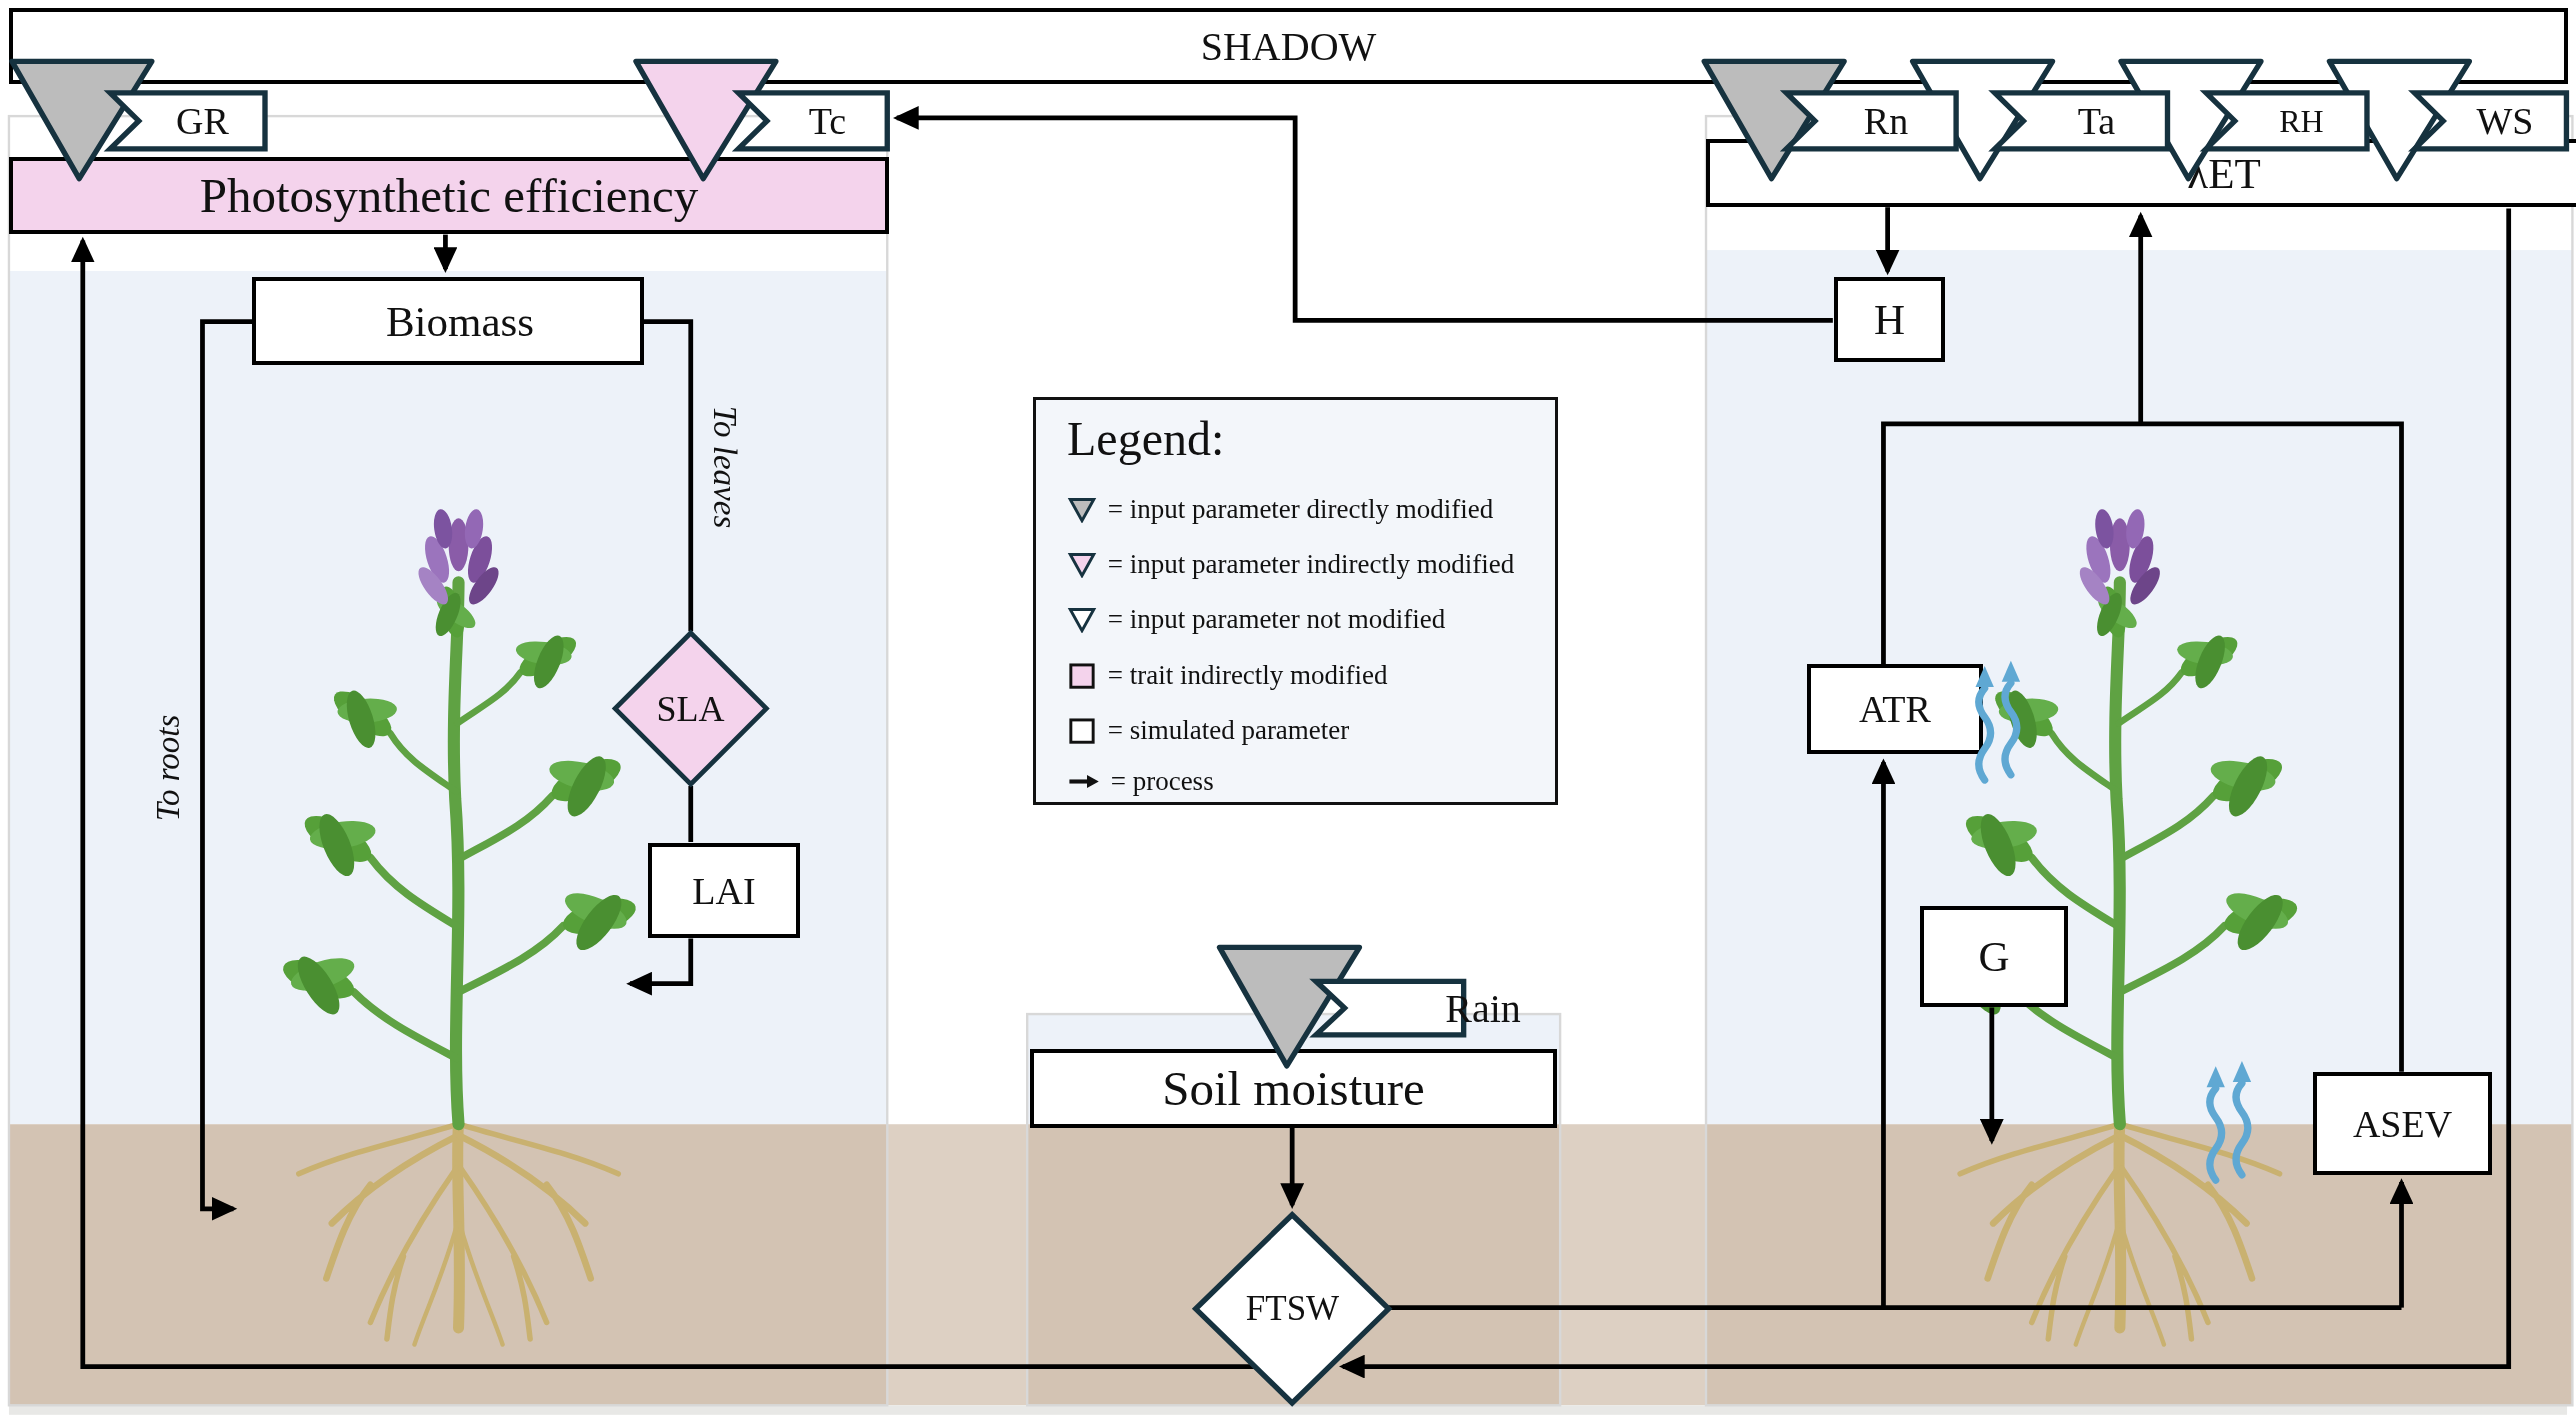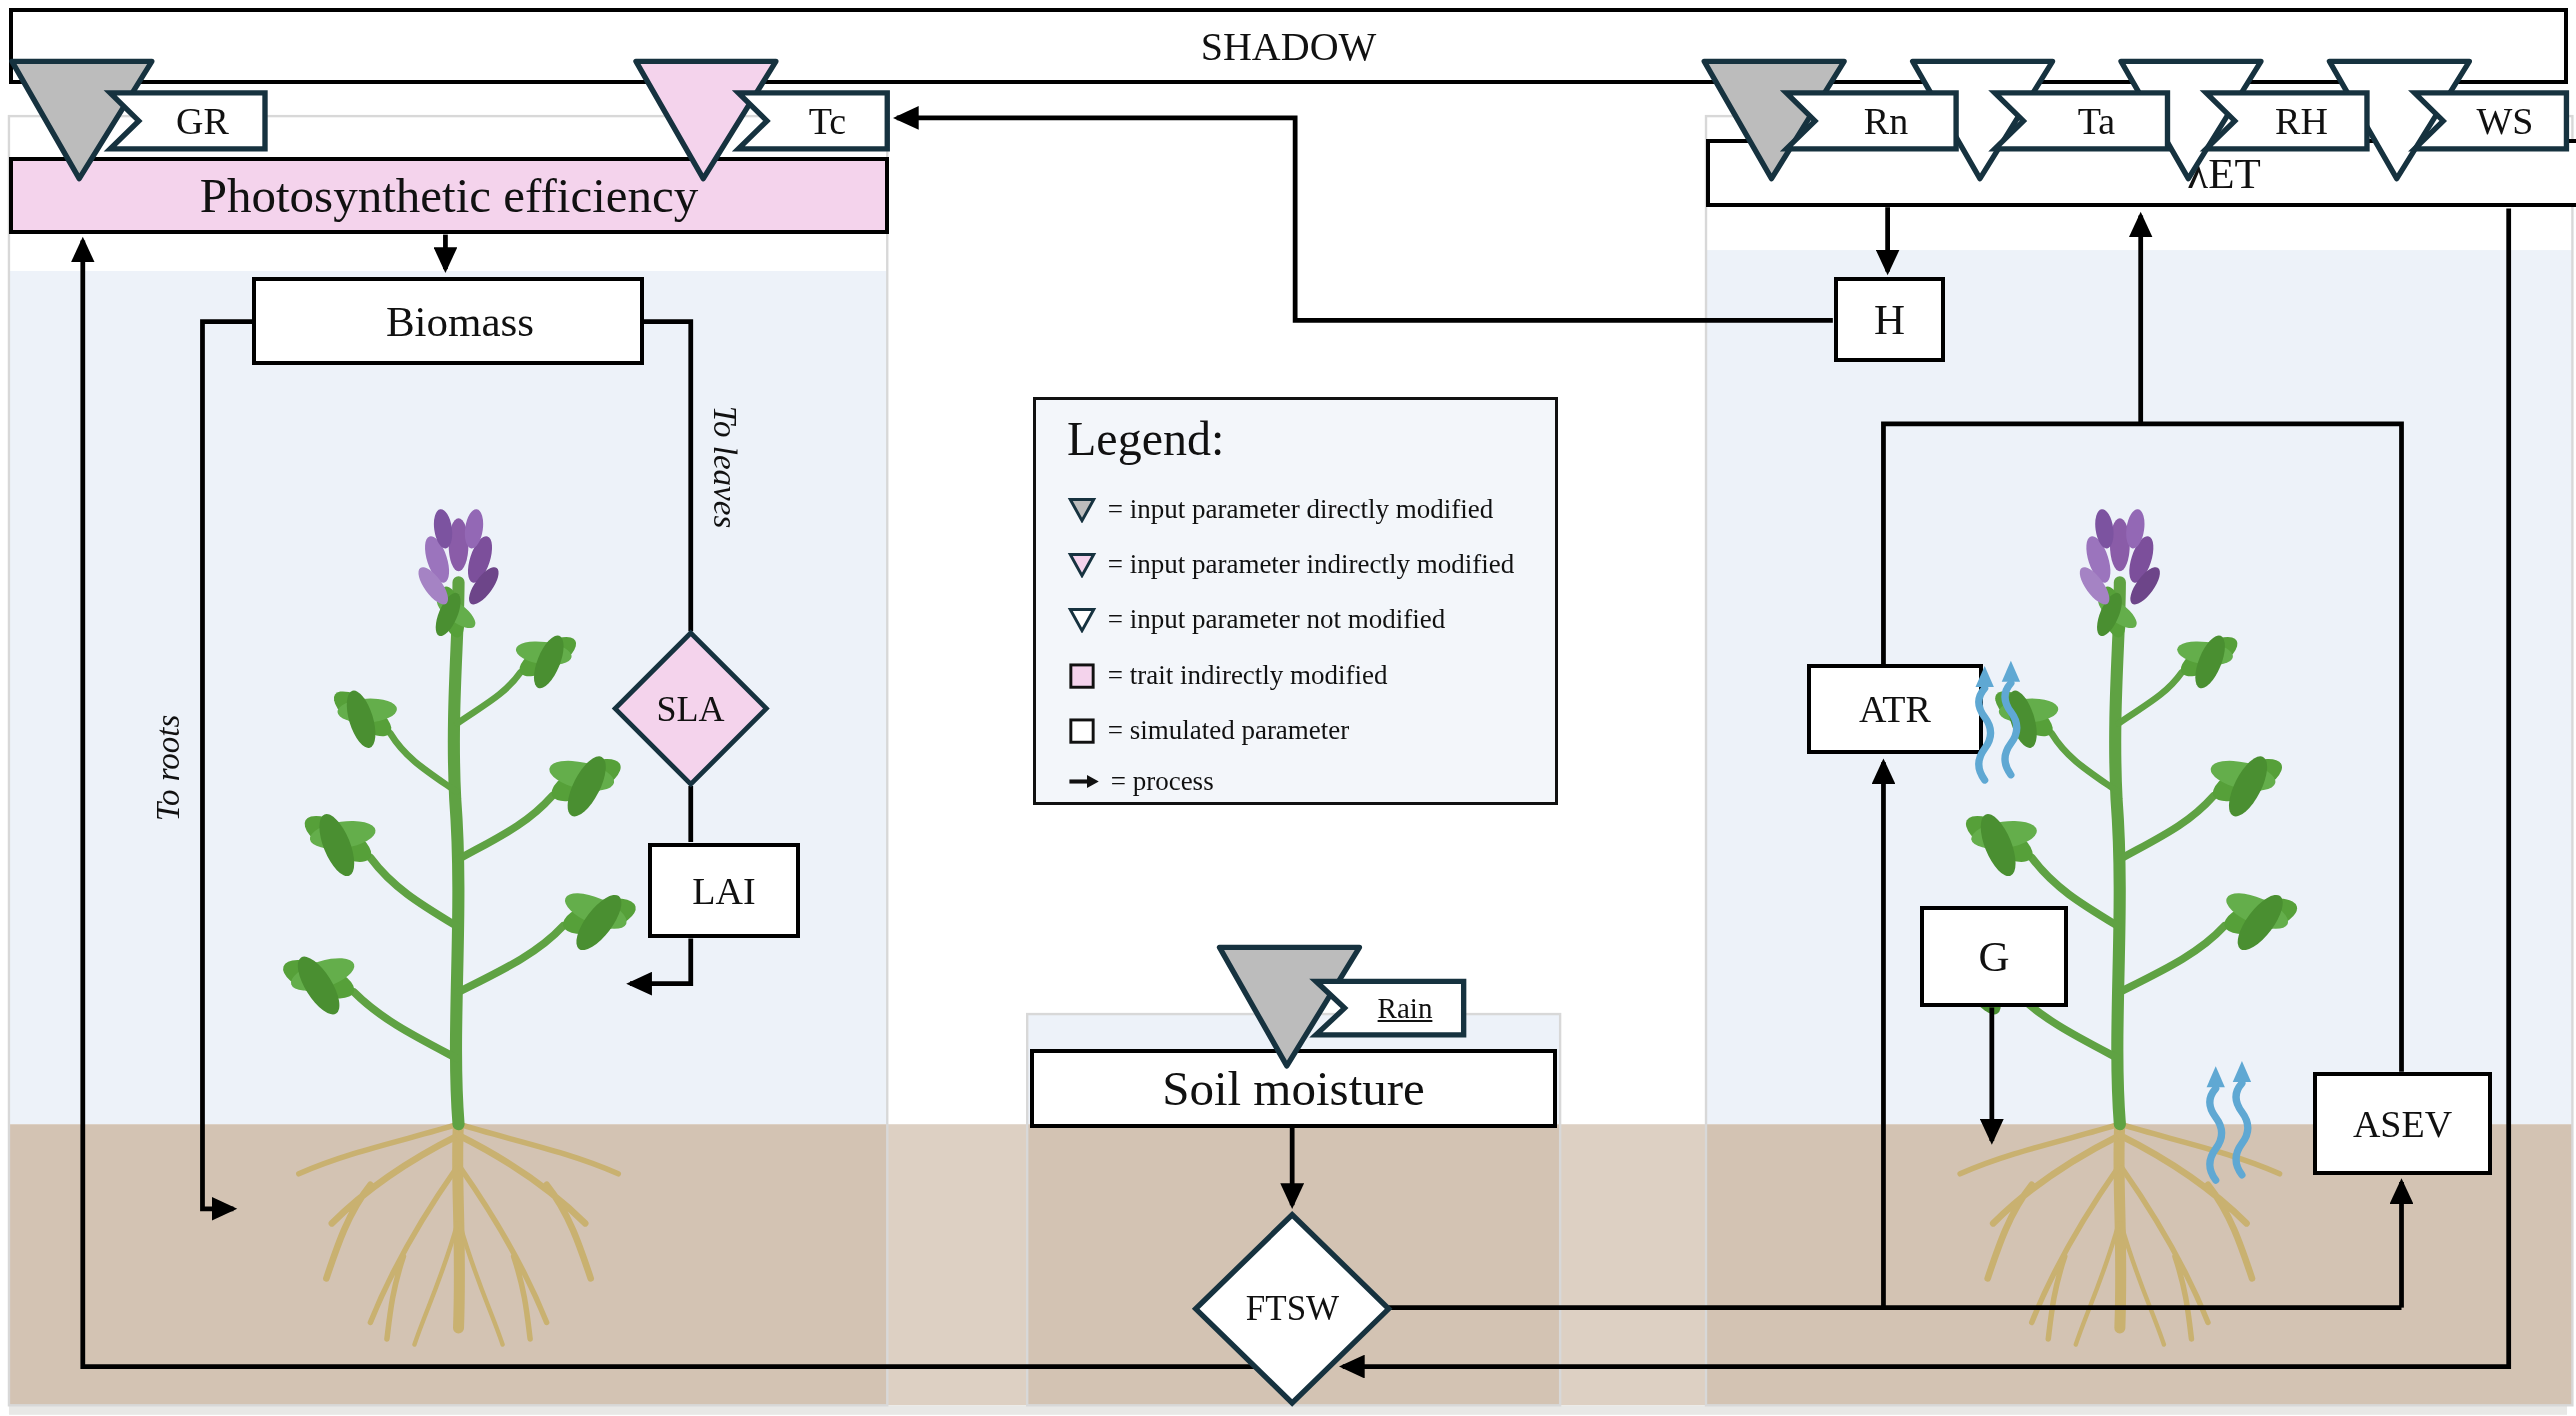--- a/index.html
+++ b/index.html
@@ -248,23 +248,23 @@
     <polygon points="2170,2040 2332,2198 2170,2356 2008,2198" fill="#ffffff" stroke="#16323f" stroke-width="9"></polygon>
 
     <use href="#evap" width="110" height="231" transform="translate(3300,1090)"></use>
     <use href="#evap" width="110" height="231" transform="translate(3688,1762)"></use>
   </svg>
 
   <div class="lbl" style="left:140px;top:93px;width:125px;height:56px;font-size:38px;">GR</div>
   <div class="lbl" style="left:768px;top:93px;width:119px;height:56px;font-size:38px;">Tc</div>
   <div class="lbl" style="left:1816px;top:93px;width:140px;height:56px;font-size:38px;">Rn</div>
   <div class="lbl" style="left:2025px;top:93px;width:143px;height:56px;font-size:38px;">Ta</div>
-  <div class="lbl" style="left:2236px;top:93px;width:131px;height:56px;font-size:38px;">RH</div>
+  <div class="lbl" style="left:2236px;top:93px;width:131px;height:56px;font-size:32px;">RH</div>
   <div class="lbl" style="left:2444px;top:93px;width:122px;height:56px;font-size:38px;">WS</div>
-  <div class="lbl" style="left:1346px;top:981px;width:118px;height:54px;font-size:29px;text-decoration:underline;">Rain</div>
+  <div class="lbl" style="left:1424px;top:981px;width:118px;height:54px;font-size:40px;">Rain</div>
 
   <div class="lbl" style="left:634px;top:688px;width:113px;height:42px;font-size:36px;">SLA</div>
   <div class="lbl" style="left:1236px;top:1289px;width:113px;height:39px;font-size:35px;">FTSW</div>
 
   <div class="lbl italic" style="left:600px;top:448px;width:250px;height:38px;font-size:33px;transform:rotate(90deg);">To leaves</div>
   <div class="lbl italic" style="left:43px;top:749px;width:250px;height:38px;font-size:33px;transform:rotate(-90deg);">To roots</div>
 
 </div>
 
 

